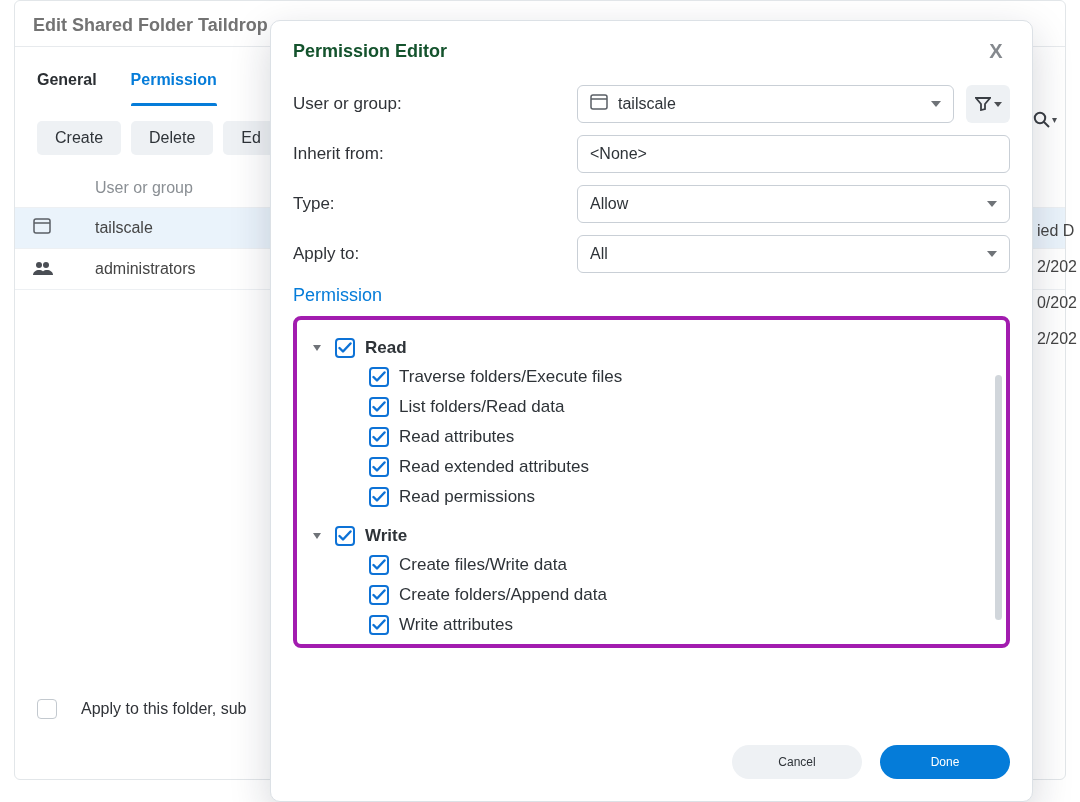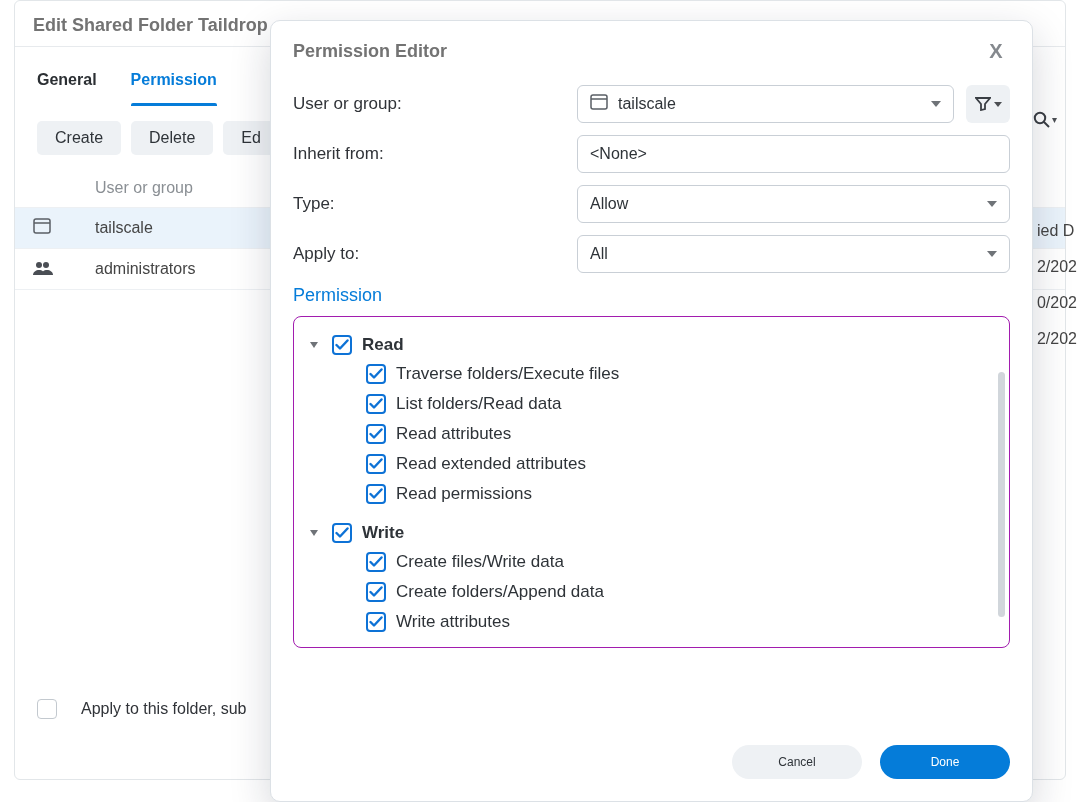--- a/index.html
+++ b/index.html
@@ -79,21 +79,21 @@
     background: #fff;
     border: 1px solid #dce1e6;
     border-radius: 10px;
     box-shadow: 0 14px 40px rgba(20,30,50,.18);
     display: flex; flex-direction: column;
   }
   .modal-header {
     padding: 16px 22px 14px 22px;
     display: flex; justify-content: space-between; align-items: center;
   }
-  .modal-title { font-weight: 700; font-size: 18px; color: #737373; }
+  .modal-title { font-weight: 700; font-size: 18px; color: #14532d; }
   .close-btn {
     width: 28px; height: 28px; display: flex; align-items: center; justify-content: center;
     color: #85898e; font-size: 20px; font-weight: 600; cursor: pointer;
   }
 
   .modal-body { padding: 6px 22px 0 22px; flex: 1; overflow: hidden; }
   .form-row {
     display: flex; align-items: center; margin-bottom: 12px; gap: 14px;
   }
   .form-label {
@@ -129,21 +129,21 @@
     width: 0; height: 0;
     border-left: 4px solid transparent;
     border-right: 4px solid transparent;
     border-top: 5px solid #4c4f53;
   }
 
   .section-title {
     color: #057cd9; font-size: 18px; margin: 8px 0 10px 0;
   }
   .perm-panel {
-    border: 1px solid #a21caf; border-radius: 8px;
+    border: 4px solid #a21caf; border-radius: 8px;
     height: 332px; overflow: hidden; position: relative;
   }
   .perm-scroll {
     height: 100%; overflow-y: auto; padding: 14px 16px 14px 16px;
   }
   .perm-group { margin-bottom: 10px; }
   .perm-group-row {
     display: flex; align-items: center; gap: 10px; padding: 4px 0;
   }
   .group-caret {

